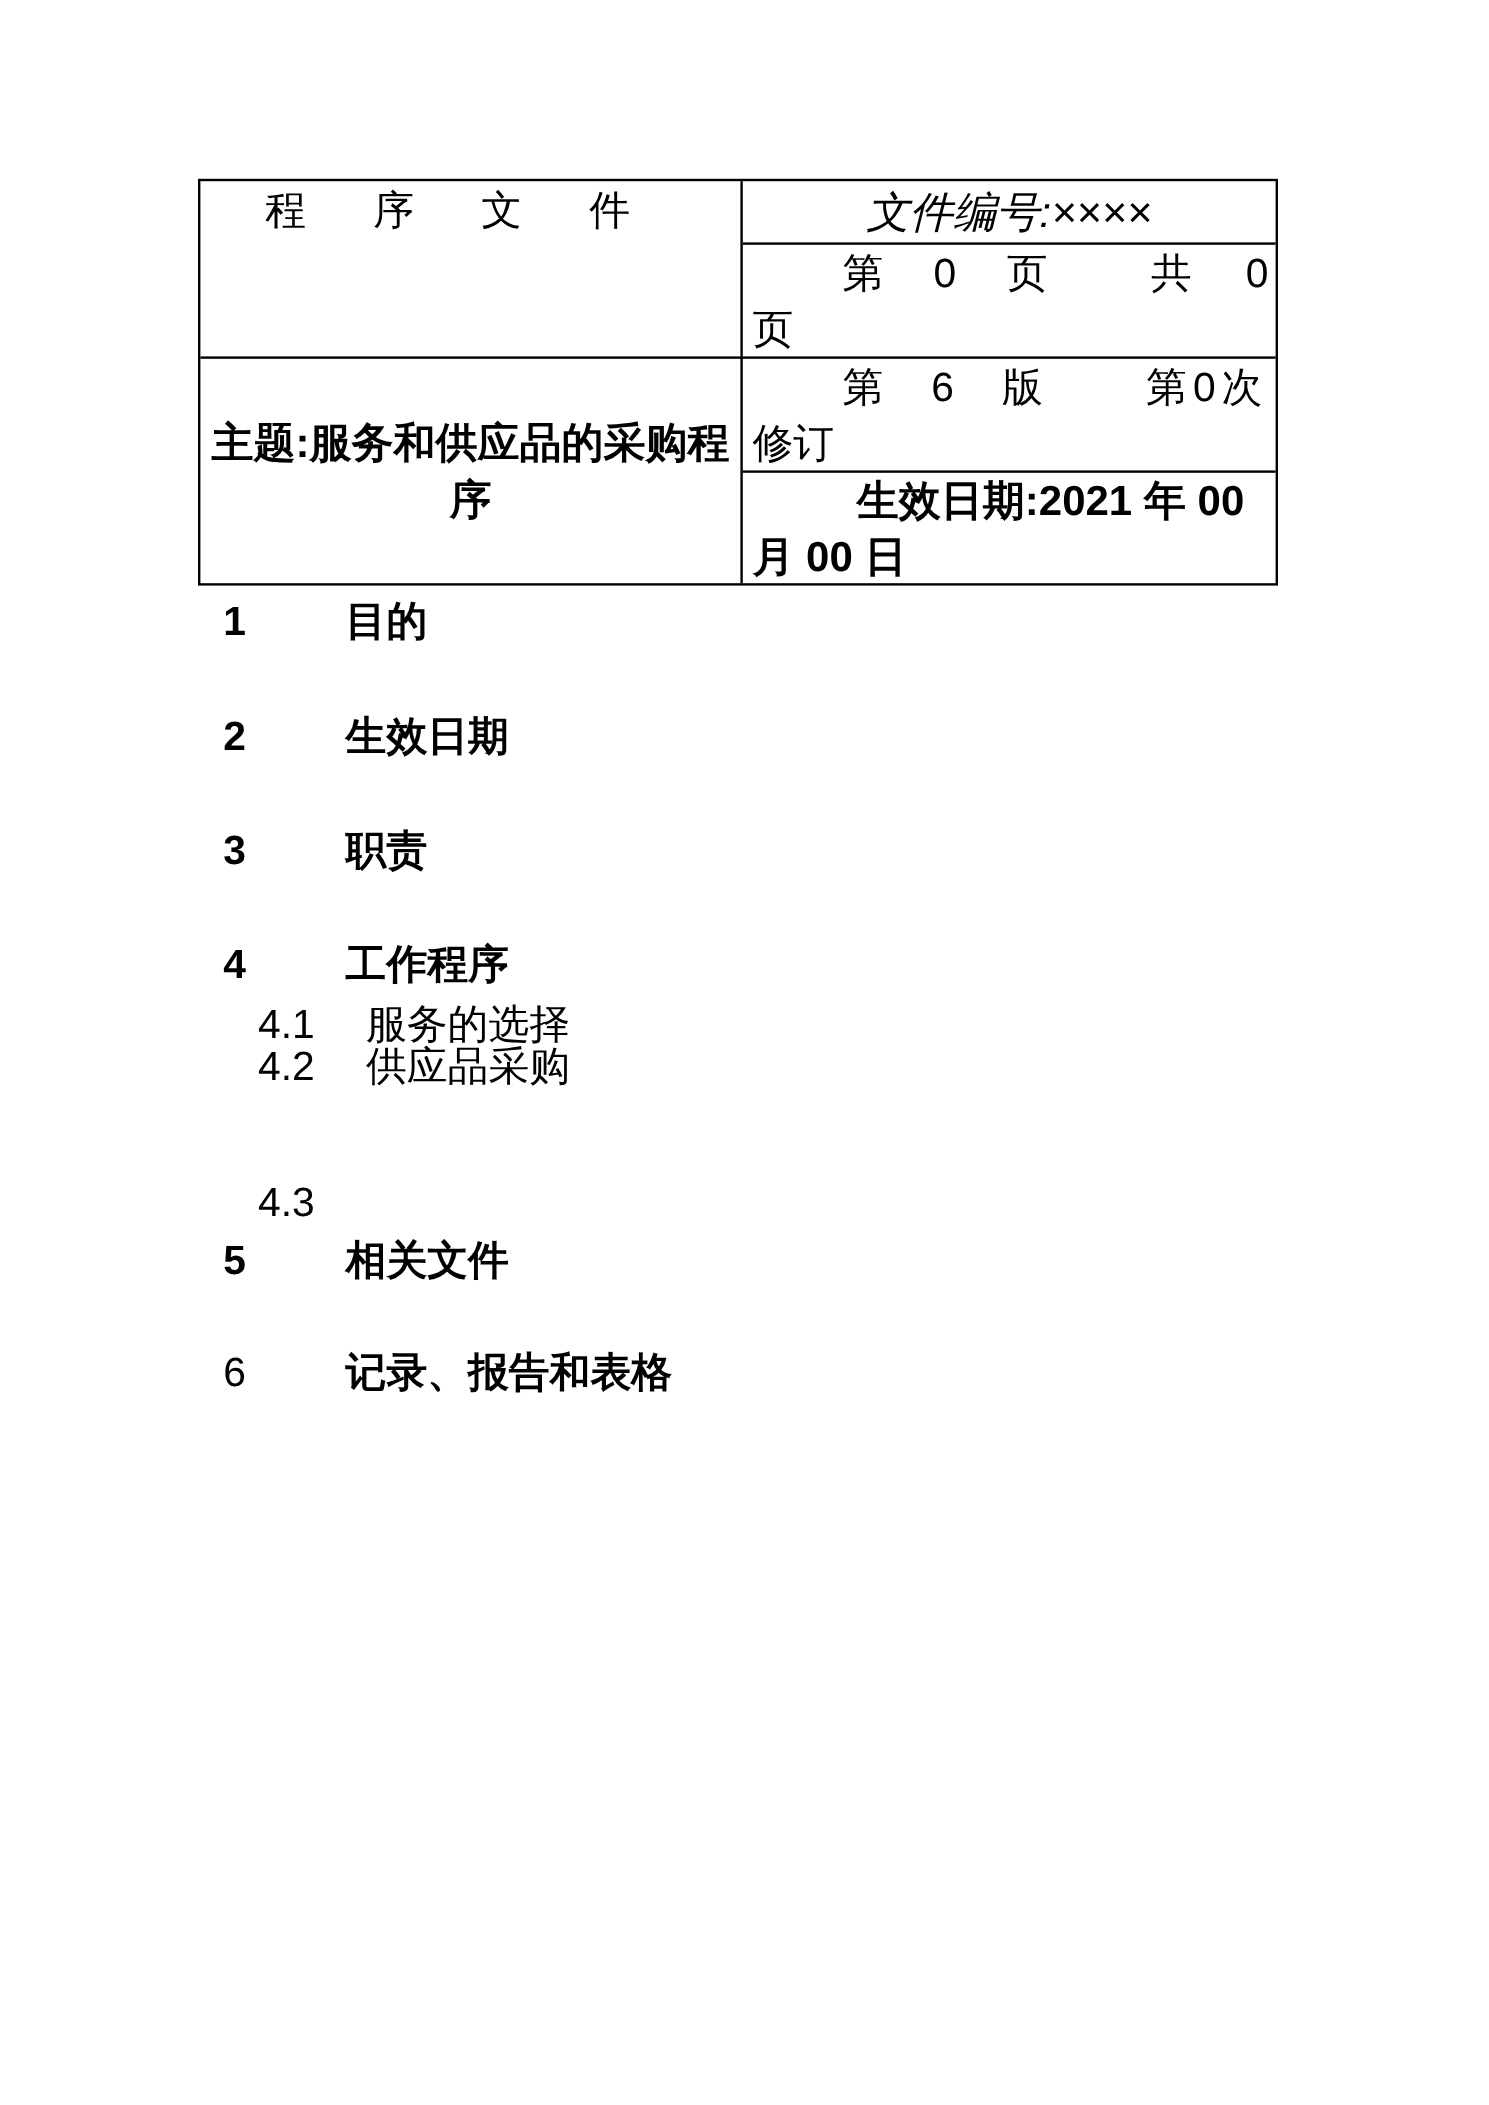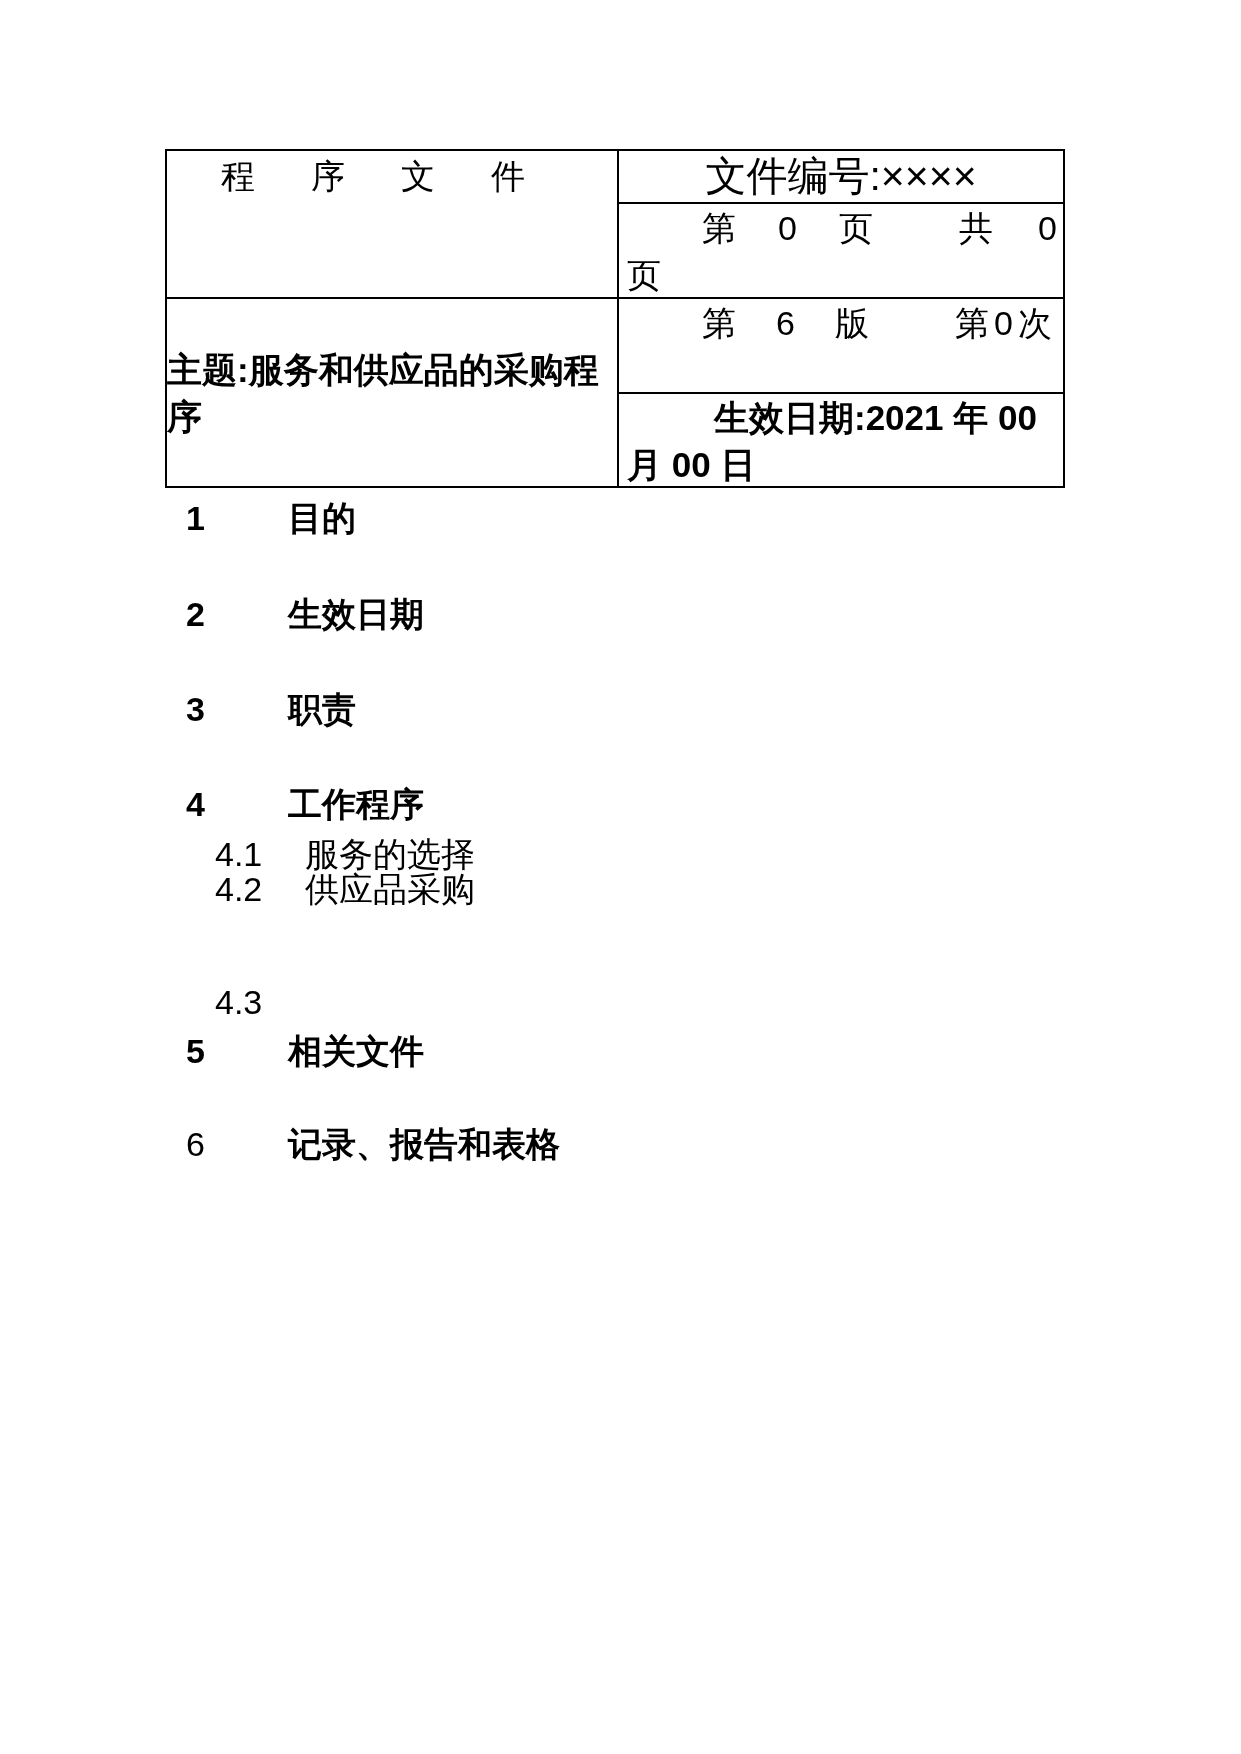--- a/index.html
+++ b/index.html
@@ -19,26 +19,27 @@
   }
   .hdr .cell{box-sizing:border-box;}
   .cellA{
     grid-column:1;grid-row:1/3;border-right:2px solid #000;
     display:flex;justify-content:center;gap:56px;
     padding-top:5px;padding-right:38px;line-height:40px;
   }
   .cellB{
     grid-column:1;grid-row:3/5;border-right:2px solid #000;border-top:2px solid #000;
     display:flex;flex-direction:column;justify-content:center;
-    text-align:left;font-weight:bold;font-size:35px;
+    text-align:center;font-weight:bold;font-size:35px;
   }
   .r1{
     grid-column:2;grid-row:1;
     display:flex;align-items:center;justify-content:center;
-    font-size:41px;
+    font-size:36px;
+    font-style:italic;
   }
   .r2{grid-column:2;grid-row:2;border-top:2px solid #000;padding-left:8px;padding-top:1px;}
   .r3{grid-column:2;grid-row:3;border-top:2px solid #000;padding-left:8px;padding-top:1px;}
   .r4{
     grid-column:2;grid-row:4;border-top:2px solid #000;
     padding-left:8px;font-weight:bold;font-size:35px;
   }
   .l1{display:flex;justify-content:space-between;padding-left:75px;padding-right:6px;}
   .r4 .l1{display:block;padding-left:87px;padding-right:0;}
   .seg{display:flex;}
@@ -97,20 +98,21 @@
 
     <div class="cell r3">
       <div class="l1">
         <span class="seg seg-c">
           <span>第</span>
           <span>6</span>
           <span>版</span>
         </span>
         <span class="seg-tight">第0次</span>
       </div>
+      <div class="l2">修订</div>
     </div>
 
     <div class="cell r4">
       <div class="l1">生效日期:2021 年 00</div>
       <div class="l2">月 00 日</div>
     </div>
 
   </div>
 
   <div class="toc-item main" style="top:498px">

